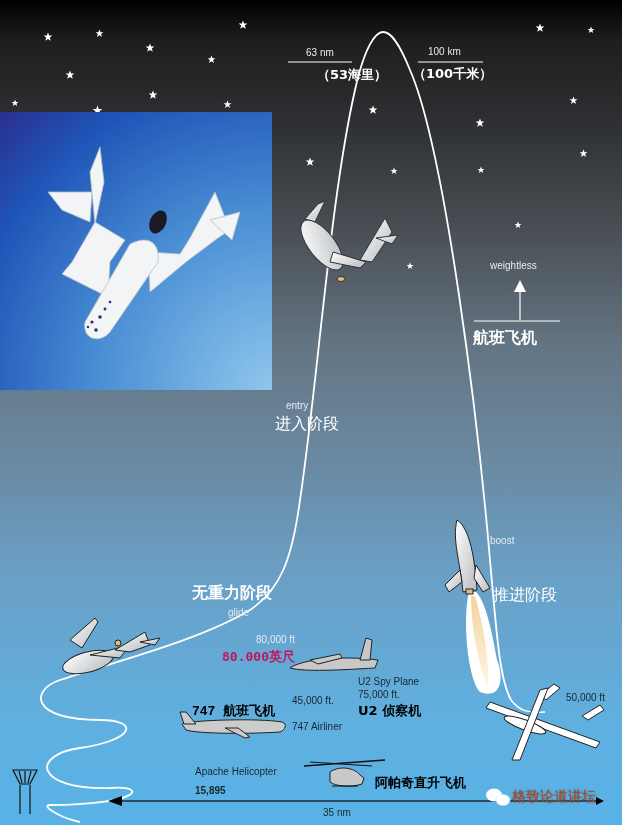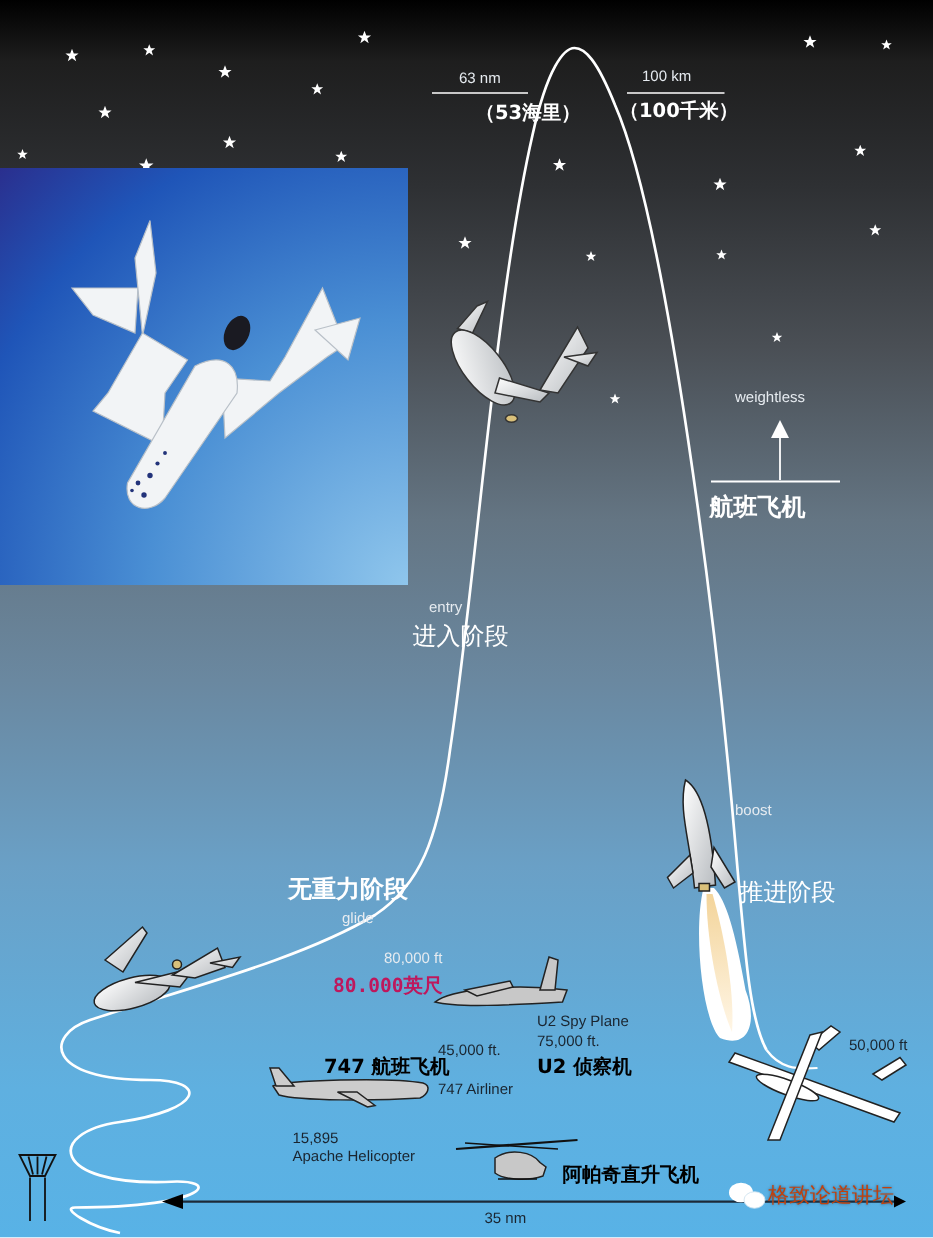--- a/index.html
+++ b/index.html
@@ -190,25 +190,25 @@
 <div class="lbl zh-w" style="left:192px;top:583px;">无重力阶段</div>
 <div class="lbl en-w" style="left:228px;top:607px;">glide</div>
 
 <div class="lbl en-w" style="left:256px;top:634px;">80,000 ft</div>
 <div class="lbl alt-w" style="left:222px;top:648px;">80.000英尺</div>
 
 <div class="lbl en-d" style="left:358px;top:676px;text-align:center;">U2 Spy Plane</div>
 <div class="lbl en-d" style="left:358px;top:689px;">75,000 ft.</div>
 <div class="lbl zh-d" style="left:358px;top:702px;">U2 侦察机</div>
 
-<div class="lbl zh-d" style="left:216px;top:702px;">747 航班飞机</div>
+<div class="lbl zh-d" style="left:192px;top:702px;font-family:Liberation Mono, monospace;">747 航班飞机</div>
 <div class="lbl en-d" style="left:292px;top:721px;">747 Airliner</div>
 <div class="lbl en-d" style="left:292px;top:695px;">45,000 ft.</div>
 
 <div class="lbl en-d" style="left:195px;top:766px;">Apache Helicopter</div>
-<div class="lbl en-d" style="left:195px;top:754px;">15,895</div>
+<div class="lbl en-d" style="left:195px;top:785px;font-weight:bold;">15,895</div>
 <div class="lbl zh-d" style="left:375px;top:774px;">阿帕奇直升飞机</div>
 
 <div class="lbl en-d" style="left:566px;top:692px;font-size:10px;">50,000 ft</div>
 
 <div class="lbl en-d" style="left:323px;top:807px;">35 nm</div>
 
 <div class="lbl" style="left:512px;top:788px;color:#c2410c;font-size:14px;font-family:'DejaVu Sans',sans-serif;text-shadow:0 0 2px #2b5a7a;">格致论道讲坛</div>
 
 </body></html>

